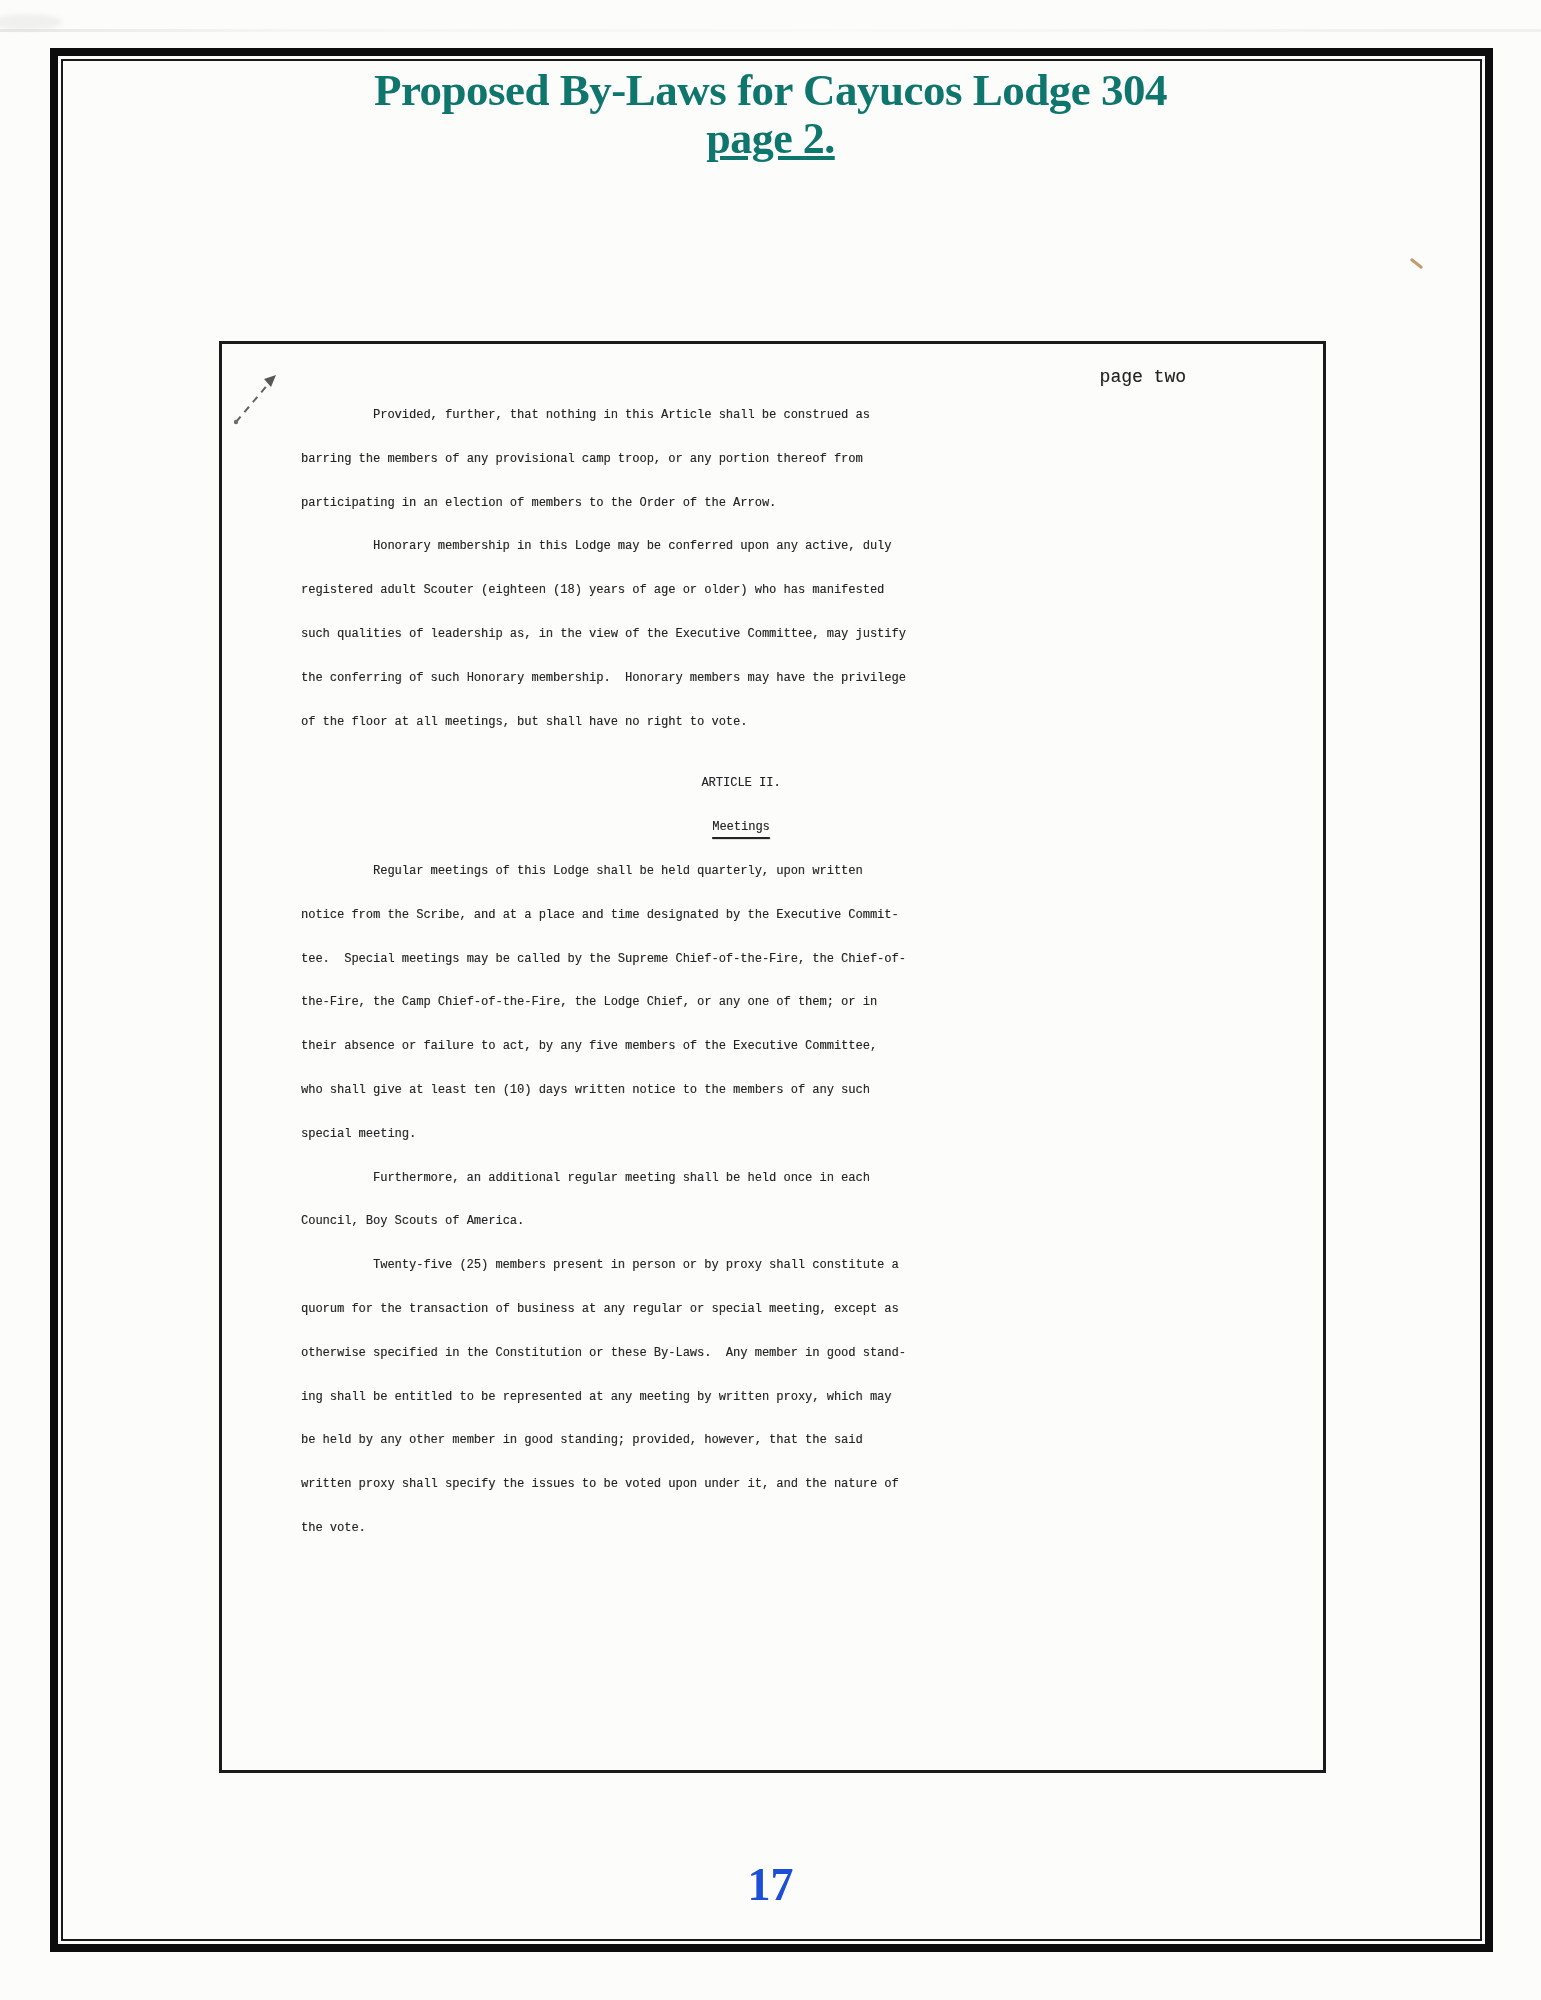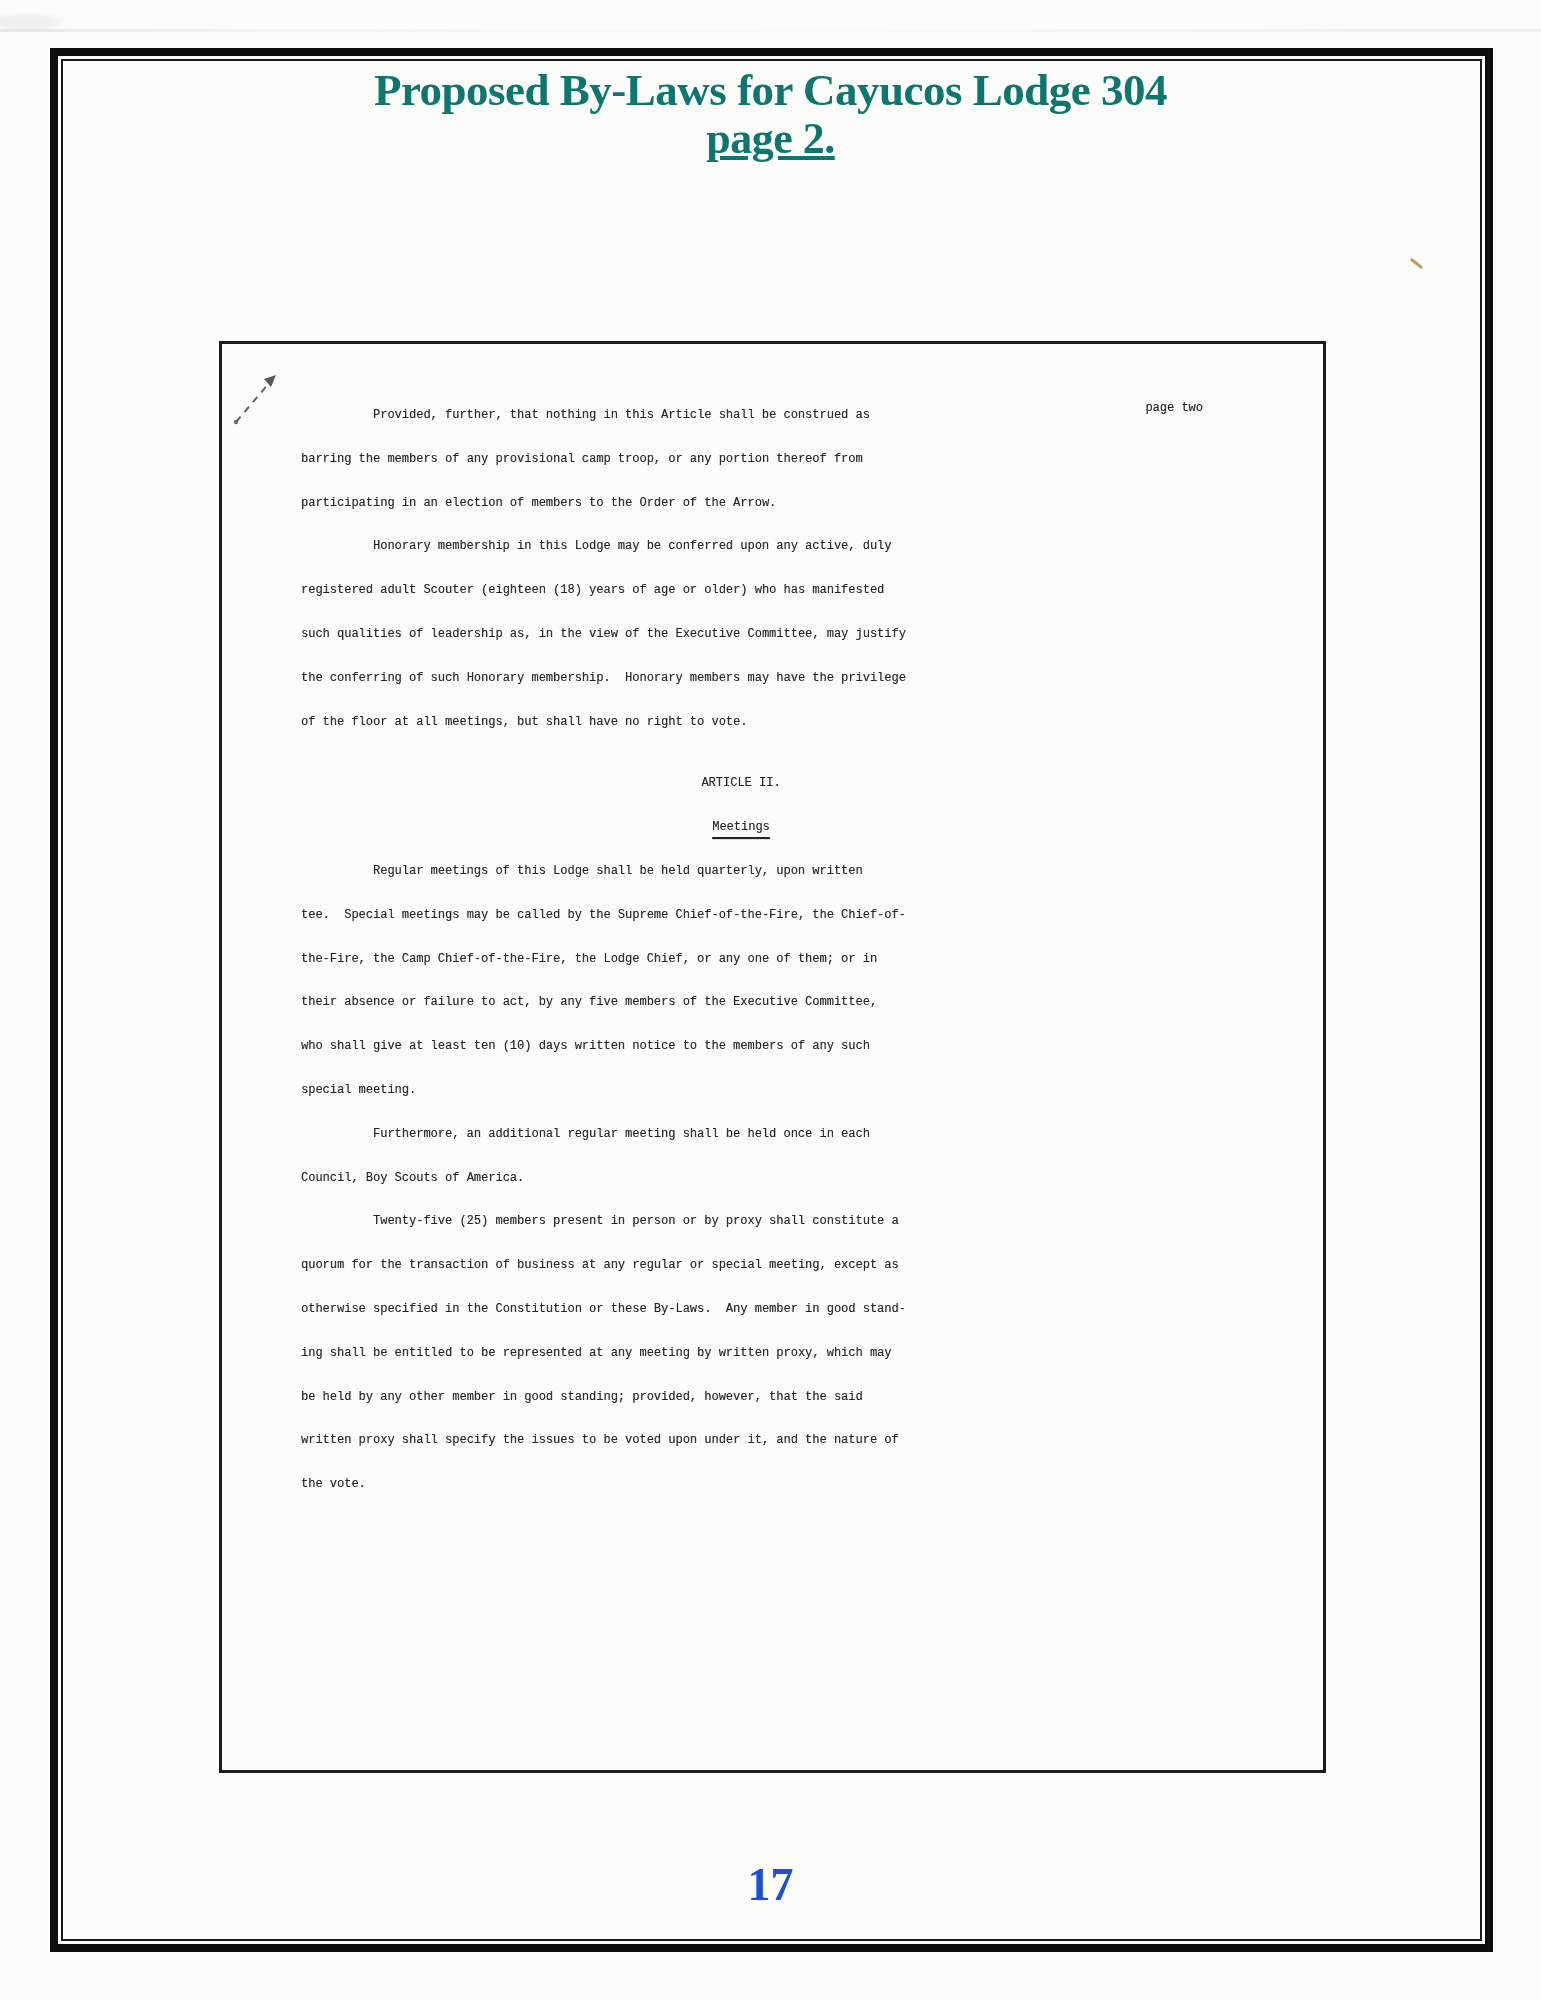--- a/index.html
+++ b/index.html
@@ -45,22 +45,22 @@
     position: absolute; left: 219px; top: 341px;
     width: 1101px; height: 1426px;
     border: 3px solid #1b1b1b;
   }
   .typewriter {
     font-family: "Liberation Mono", "DejaVu Sans Mono", monospace;
     color: #242424;
     text-shadow: 0.4px 0.4px 0 rgba(25,25,25,0.35);
   }
   .corner-label {
-    position: absolute; top: 22px; right: 120px;
-    font-size: 12px; line-height: 22px; margin-top: 31px;
+    position: absolute; top: 22px; right: 137px;
+    font-size: 18px; line-height: 22px;
   }
   .doc-text {
     position: absolute; left: 79px; top: 50px; width: 920px;
     font-size: 12px;
   }
   .tl { white-space: pre; height: 43.8px; line-height: 43.8px; }
   .ind { text-indent: 10ch; }
   .heading-row { width: 880px; text-align: center; }
   .gap-above { margin-top: 18px; }
   .u { text-decoration: underline; text-decoration-thickness: 2px; text-underline-offset: 7px; }
@@ -122,20 +122,21 @@
         <div class="tl">such qualities of leadership as, in the view of the Executive Committee, may justify</div>
         <div class="tl">the conferring of such Honorary membership.  Honorary members may have the privilege</div>
         <div class="tl">of the floor at all meetings, but shall have no right to vote.</div>
       </div>
 
       <div class="tl heading-row gap-above">ARTICLE II.</div>
       <div class="tl heading-row"><span class="u">Meetings</span></div>
 
       <div>
         <div class="tl ind">Regular meetings of this Lodge shall be held quarterly, upon written</div>
+        <div class="tl">notice from the Scribe, and at a place and time designated by the Executive Commit-</div>
         <div class="tl">tee.  Special meetings may be called by the Supreme Chief-of-the-Fire, the Chief-of-</div>
         <div class="tl">the-Fire, the Camp Chief-of-the-Fire, the Lodge Chief, or any one of them; or in</div>
         <div class="tl">their absence or failure to act, by any five members of the Executive Committee,</div>
         <div class="tl">who shall give at least ten (10) days written notice to the members of any such</div>
         <div class="tl">special meeting.</div>
       </div>
 
       <div>
         <div class="tl ind">Furthermore, an additional regular meeting shall be held once in each</div>
         <div class="tl">Council, Boy Scouts of America.</div>

